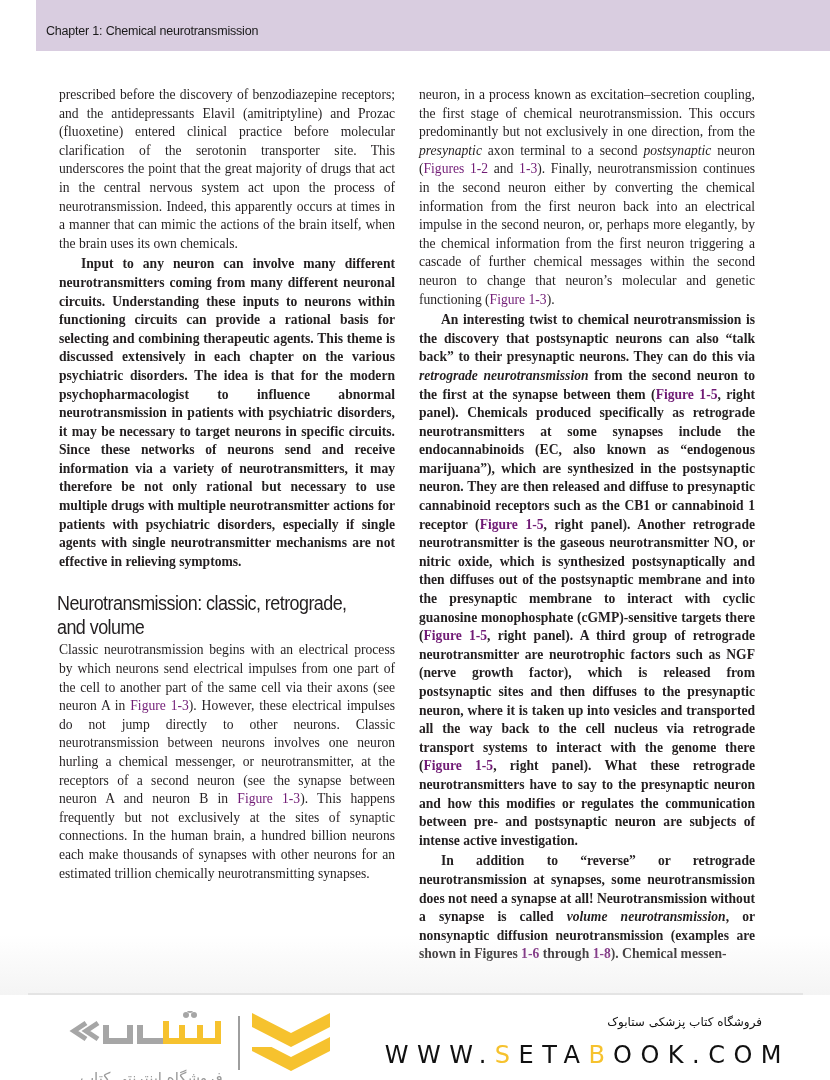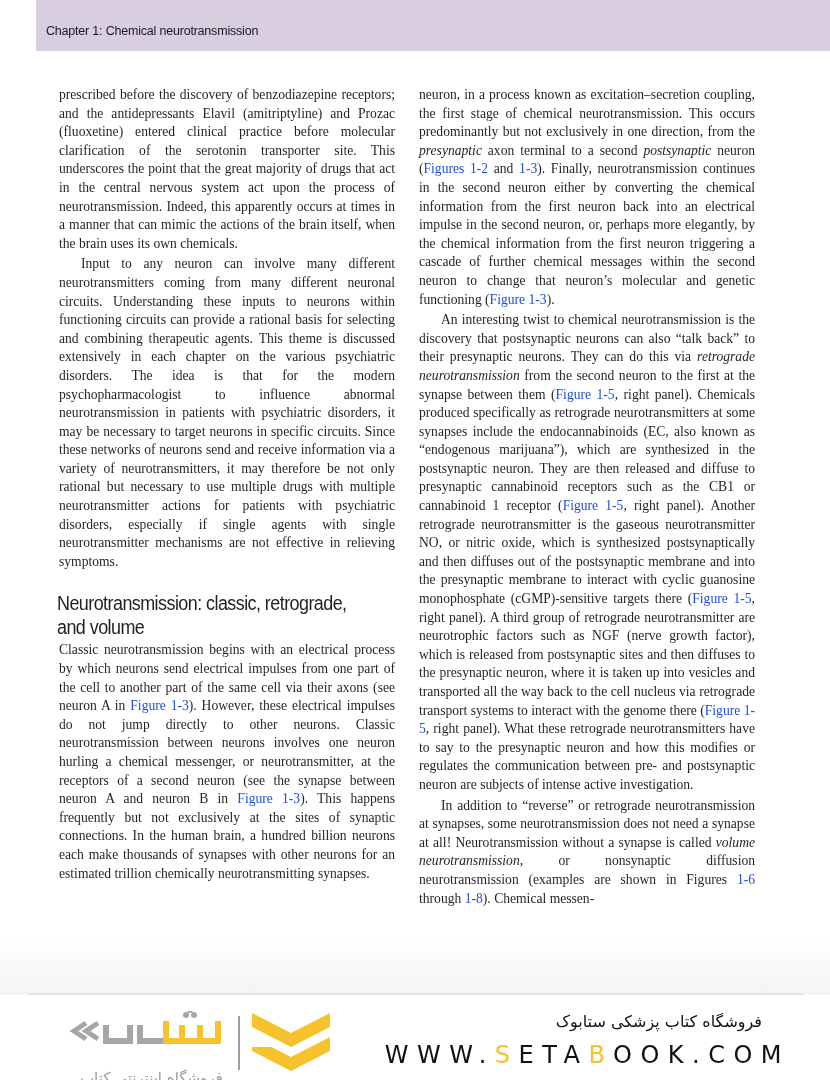--- a/index.html
+++ b/index.html
@@ -14,22 +14,22 @@
     letter-spacing: -0.2px;
   }
   .col {
     position: absolute; top: 84px; width: 340px;
     font-size: 13.6px; line-height: 18.6px; text-align: justify;
     hyphens: manual;
   }
   .col-left { left: 57px; }
   .col-right { left: 417px; }
   .col p { margin: 2px; }
-  .col p.indent { text-indent: 22px; }
-  .fig { color: #1d4ed8; }
+  .col p.indent { text-indent: 22px; font-weight: bold; }
+  .fig { color: #701a75; }
   .section-heading {
     font-family: "Liberation Sans", "DejaVu Sans", sans-serif;
     font-size: 19.5px; line-height: 24px; font-weight: normal; margin: 20px 0 1px 0;
     letter-spacing: -0.6px; transform: scaleX(0.92); transform-origin: left;
     white-space: nowrap; color: #231f20;
   }
   .fade {
     position: absolute; left: 0; top: 935px; width: 830px; height: 60px;
     background: linear-gradient(to bottom, rgba(255,255,255,0) 0%, rgba(235,235,235,0.55) 100%);
     pointer-events: none;
@@ -43,21 +43,21 @@
   .footer-logo { position: absolute; left: 68px; top: 1008px; width: 265px; height: 72px; }
   .logo-mark { position: absolute; left: 182px; top: 3px; }
   .logo-divider { position: absolute; left: 170px; top: 8px; width: 2px; height: 54px; background: #9e9e9e; }
   .logo-word { position: absolute; left: 0; top: 3px; }
   .logo-sub {
     position: absolute; left: 12px; top: 43px; font-family: "DejaVu Sans", sans-serif;
     font-size: 15px; color: #9a9a9a; direction: rtl; white-space: nowrap; margin-top: 18px;
   }
   .footer-text { position: absolute; right: 40px; top: 1008px; text-align: right; }
   .footer-fa {
-    font-family: "DejaVu Sans", sans-serif; font-size: 16px; color: #111; direction: rtl;
+    font-family: "DejaVu Sans", sans-serif; font-size: 12px; color: #111; direction: rtl;
     line-height: 28px; margin-right: 28px;
   }
   .footer-url {
     font-family: "DejaVu Sans", sans-serif; font-size: 24px; letter-spacing: 8.5px; color: #111;
     line-height: 30px; margin-top: 4px; white-space: nowrap; text-align: center;
   }
   .footer-url .hl { color: #f6c22e; }
 </style>
 </head>
 <body>

